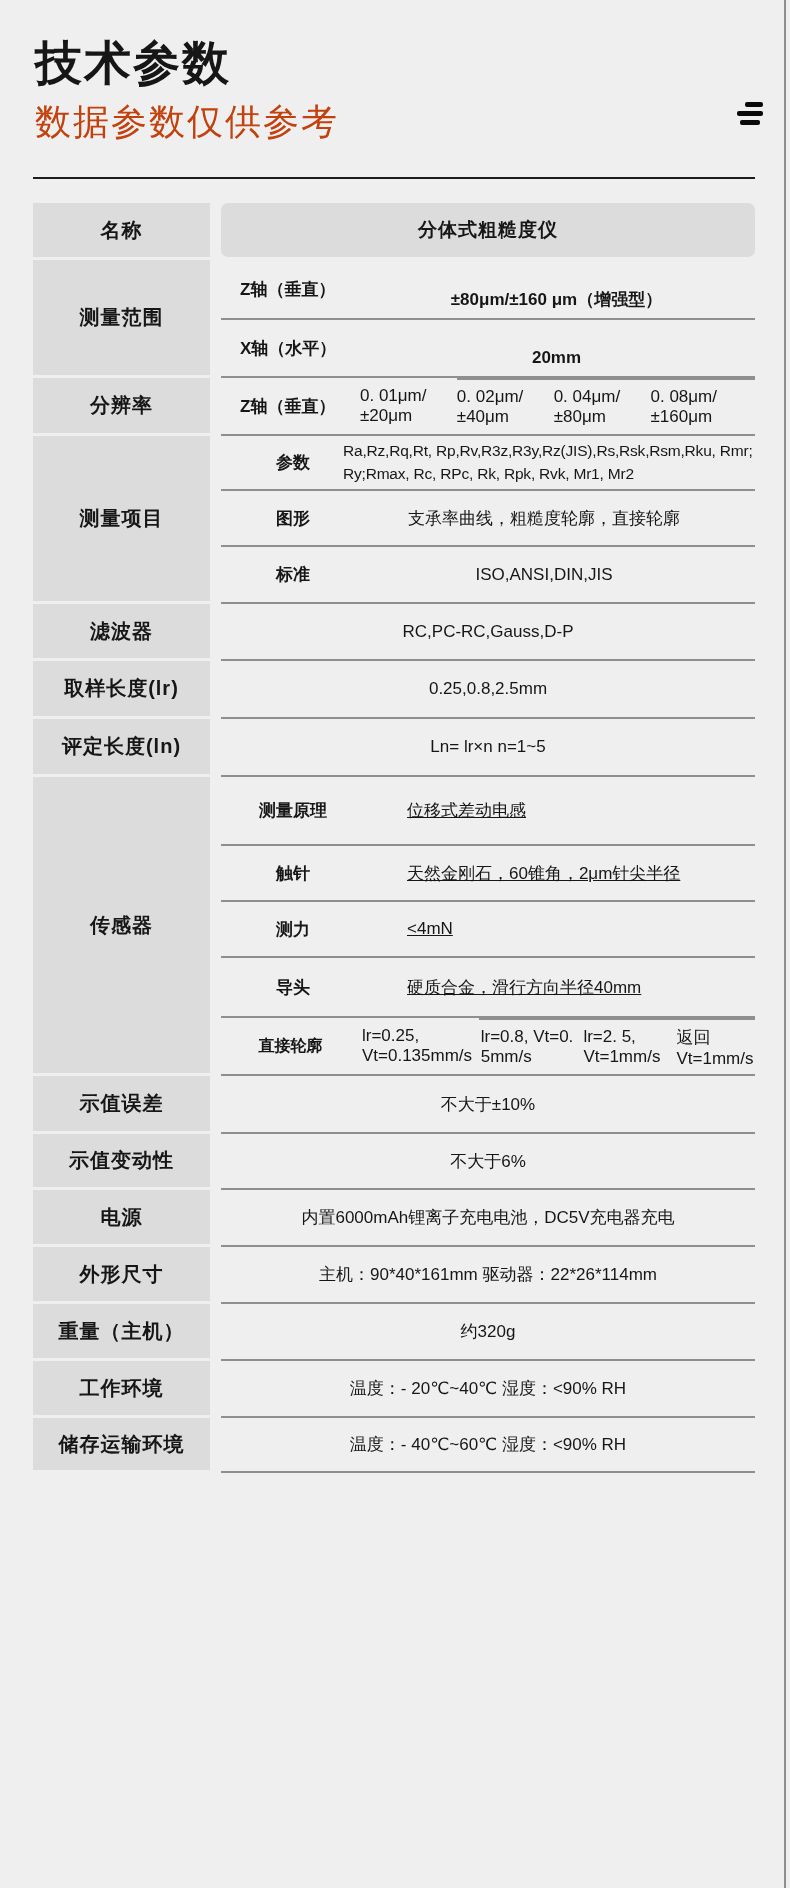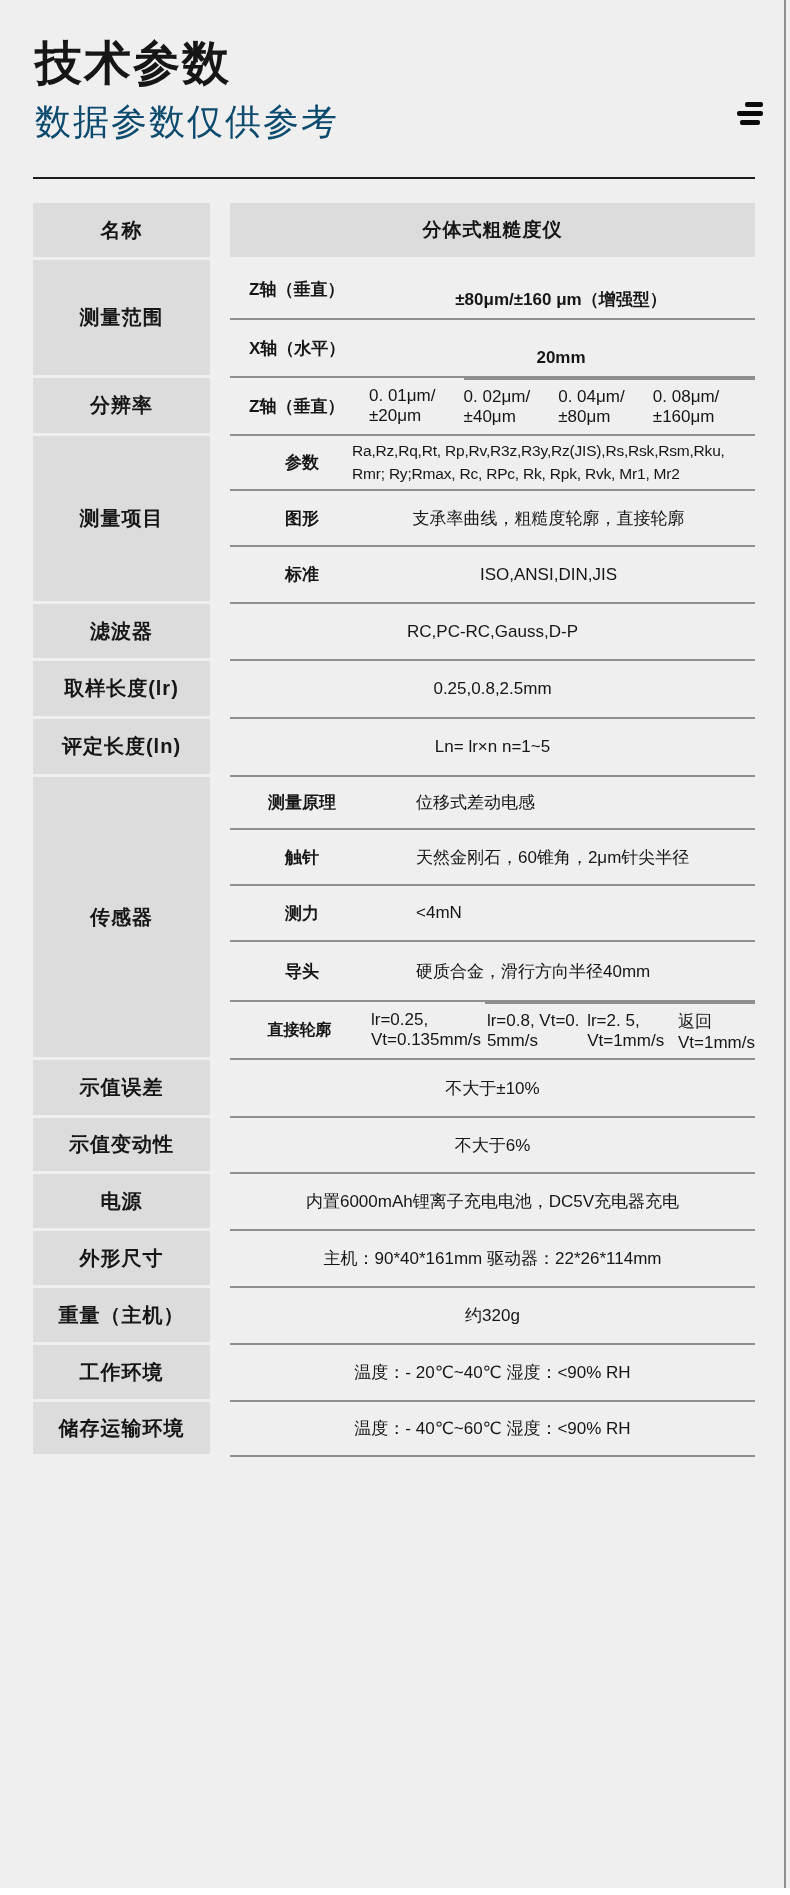--- a/index.html
+++ b/index.html
@@ -20,55 +20,55 @@
     position: absolute; left: 0; right: 0; bottom: 0; height: 7px;
     background: #ffffff;
   }
   
   .title {
     position: absolute; left: 35px; top: 36px;
     font-size: 47px; font-weight: 900; letter-spacing: 2px; line-height: 1.15;
   }
   .subtitle {
     position: absolute; left: 35px; top: 98px;
-    font-size: 36px; font-weight: 400; letter-spacing: 2px; color: #0c4a6e;
+    font-size: 36px; font-weight: 400; letter-spacing: 2px; color: #c2410c;
   }
   .menu-icon {
     position: absolute; top: 102px; right: 27px; width: 26px;
     display: flex; flex-direction: column; gap: 4px; align-items: center;
     cursor: pointer;
   }
   .menu-icon .bar { height: 5px; background: #0a0a0a; border-radius: 2px; }
   .menu-icon .b1 { width: 18px; align-self: flex-end; }
   .menu-icon .b2 { width: 26px; }
   .menu-icon .b3 { width: 20px; }
   .rule {
     position: absolute; left: 33px; top: 177px; width: 722px; height: 2px;
     background: #1c1c1c;
   }
   
   .spec-table {
     position: absolute; left: 33px; top: 203px; width: 722px;
-    display: grid; grid-template-columns: 177px 1fr; column-gap: 20px;
+    display: grid; grid-template-columns: 177px 1fr; column-gap: 11px;
   }
   .lbl {
     background: var(--cell-bg, #dcdcdd);
     display: flex; align-items: center; justify-content: center;
     font-size: 20px; font-weight: 700; letter-spacing: 1px;
     margin-bottom: 3px; text-align: center;
   }
   .cell { border-bottom: 2px solid var(--line, #8f8f8f); }
   .cell-title {
     background: var(--cell-bg, #dcdcdd); border-bottom: none; margin-bottom: 3px;
     height: 54px; display: flex; align-items: center; justify-content: center;
-    font-size: 19px; font-weight: 700; letter-spacing: 1px;
+    font-size: 19px; font-weight: 700; letter-spacing: 1px; border-radius: 7px;
   }
   .simple { display: flex; align-items: center; justify-content: center; font-size: 17px; }
   .hB { height: 58px; } .hC { height: 53px; } .hD { height: 57px; }
-  .hE { height: 56px; } .hF { height: 51px; } .hG { height: 60px; } .hH { height: 55px; }
+  .hE { height: 56px; } .hF { height: 67px; } .hG { height: 60px; } .hH { height: 55px; }
   .subrow { display: flex; align-items: center; }
   .subrow + .subrow, .inner-sep { border-top: 2px solid var(--line, #8f8f8f); }
   .sub-k { padding-left: 19px; width: 137px; flex-shrink: 0; font-size: 17px; font-weight: 700; }
   .sub-v { flex: 1; text-align: center; font-size: 17px; font-weight: 700; margin-top: 20px; }
   
   .group { display: flex; }
   .group-k {
     width: 139px; flex-shrink: 0; display: flex; align-items: center;
     font-size: 17px; font-weight: 700;
   }
@@ -82,21 +82,21 @@
   
   .mi-k {
     margin-left: 32px; width: 80px; flex-shrink: 0; text-align: center;
     font-size: 17px; font-weight: 700;
   }
   .mi-v-center { flex: 1; text-align: center; font-size: 17px; }
   .mi-v-params {
     flex: 1; padding-left: 10px; padding-right: 2px;
     font-size: 15.5px; font-weight: 500; line-height: 1.45; letter-spacing: -0.2px;
   }
-  .sens-v { flex: 1; padding-left: 74px; font-size: 17px; }
+  .sens-v { flex: 1; padding-left: 74px; font-size: 17px; text-decoration: underline; }
 </style>
 </head>
 <body>
 
 <div class="page-edge"></div>
 
 <h1 class="title">技术参数</h1>
 <div class="subtitle">数据参数仅供参考</div>
 <div class="menu-icon">
   <span class="bar b1"></span>

